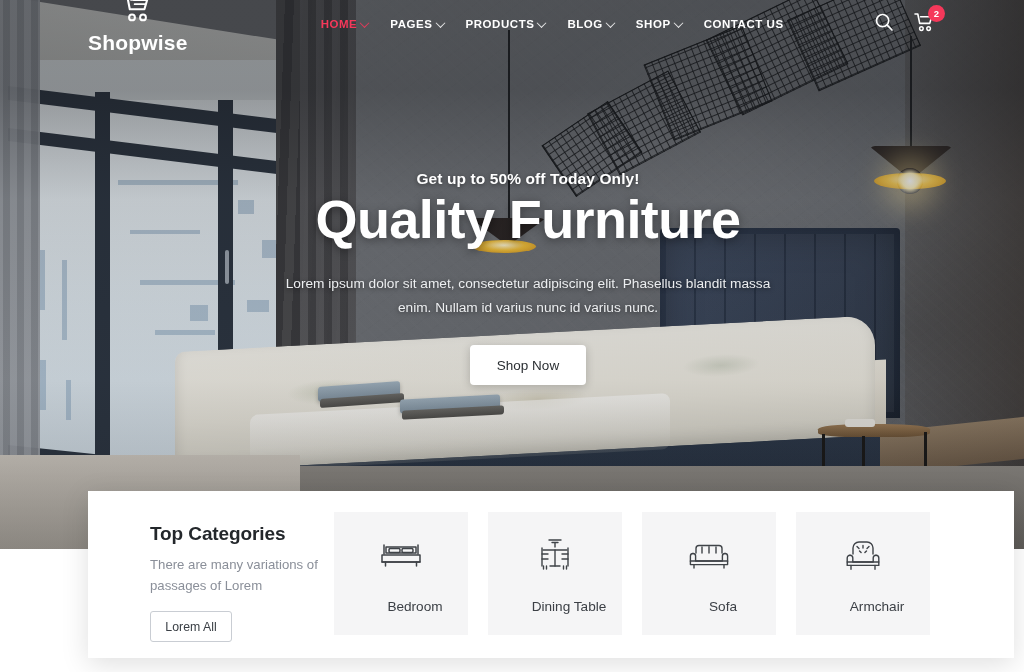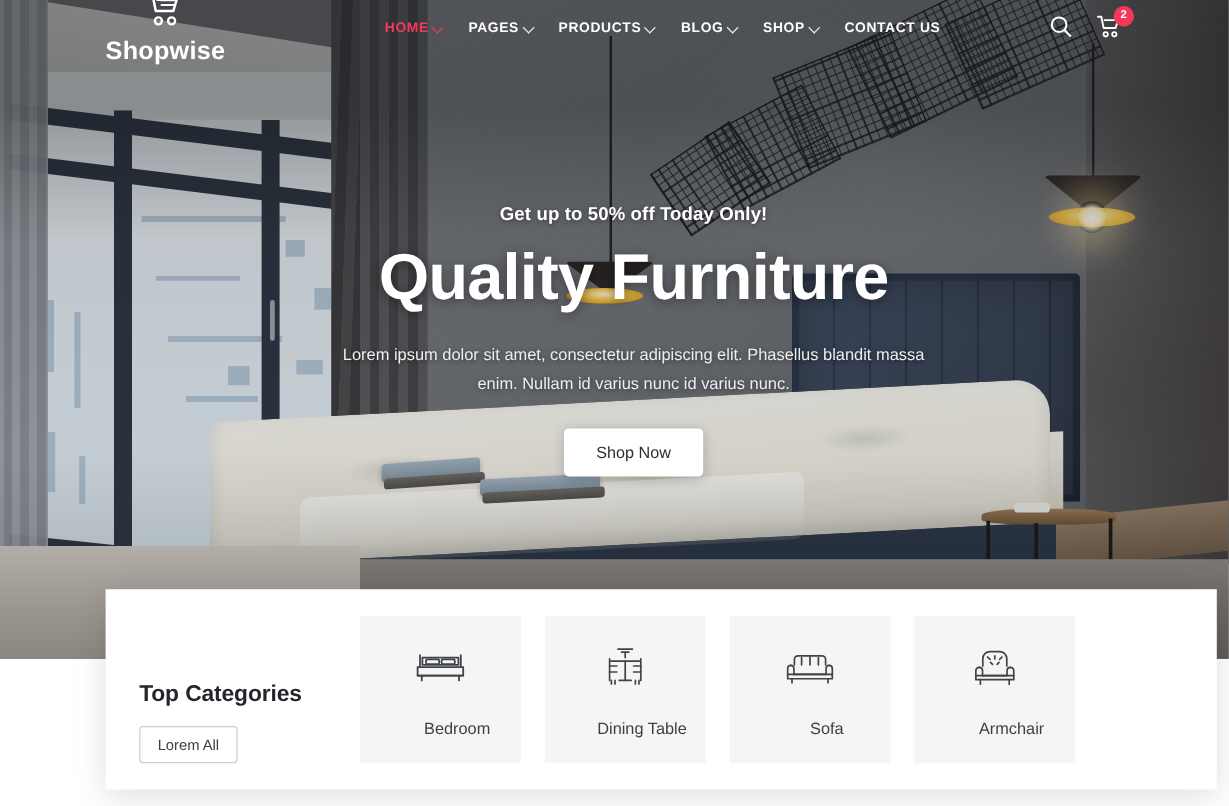--- a/index.html
+++ b/index.html
@@ -221,21 +221,20 @@
     position:absolute; left:16px; top:0; width:1024px; height:549px;
     display:flex; flex-direction:column; align-items:center;
     z-index:20; pointer-events:none;
   }
   .hero-eyebrow {
     margin-top:170px;
     color:#fff; font-size:15.5px; font-weight:700; letter-spacing:.1px;
     text-shadow:0 1px 4px rgba(0,0,0,.45);
   }
   .hero-title {
-    margin-top:12px;
     color:#fff; font-size:54px; font-weight:700; letter-spacing:-.6px;
     text-shadow:0 2px 10px rgba(0,0,0,.40);
   }
   .hero-desc {
     margin-top:22px; width:510px; text-align:center;
     color:#eceef0; font-size:13.7px; line-height:1.72;
     text-shadow:0 1px 4px rgba(0,0,0,.5);
   }
   .shop-btn {
     margin-top:26px; pointer-events:auto;
@@ -244,21 +243,21 @@
     font-size:13.5px; font-family:"Liberation Sans", sans-serif;
     border:none; cursor:pointer;
     box-shadow:0 2px 10px rgba(0,0,0,.2);
   }
 
   
   .cat-card {
     position:absolute; left:88px; top:491px; width:926px; height:167px;
     background:#fff; z-index:40;
     box-shadow:0 6px 26px rgba(0,0,0,.13);
-    display:flex; align-items:flex-end; padding:22px 6px;
+    display:flex; align-items:flex-start; padding:22px 40px;
   }
   .cat-left { width:196px; padding-left:22px; padding-top:10px; }
   .cat-title { font-size:19px; font-weight:700; color:#23272b; letter-spacing:-.1px; }
   .cat-sub {
     margin-top:9px; font-size:13.2px; line-height:1.6; color:#8a8f99; width:180px;
   }
   .view-all {
     margin-top:15px; width:82px; height:31px;
     background:#fff; border:1px solid #c9cdd3; border-radius:3px;
     color:#3b4046; font-size:12.3px; cursor:pointer;
@@ -415,20 +414,21 @@
   <div class="hero-content">
     <div class="hero-eyebrow">Get up to 50% off Today Only!</div>
     <h1 class="hero-title">Quality Furniture</h1>
     <p class="hero-desc">Lorem ipsum dolor sit amet, consectetur adipiscing elit. Phasellus blandit massa enim. Nullam id varius nunc id varius nunc.</p>
     <button class="shop-btn">Shop Now</button>
   </div>
 
   <div class="cat-card">
     <div class="cat-left">
       <div class="cat-title">Top Categories</div>
+      <div class="cat-sub">There are many variations of passages of Lorem</div>
       <button class="view-all">Lorem All</button>
     </div>
 
     <div class="tiles">
 
       <div class="tile">
         <span class="tile-icon">
           <svg width="42" height="34" viewBox="0 0 42 34" fill="none" stroke="#3f4348" stroke-width="1.5" stroke-linecap="round" stroke-linejoin="round">
             <path d="M4 6v9M38 6v9"></path>
             <path d="M6 8h30v6H6z"></path>

